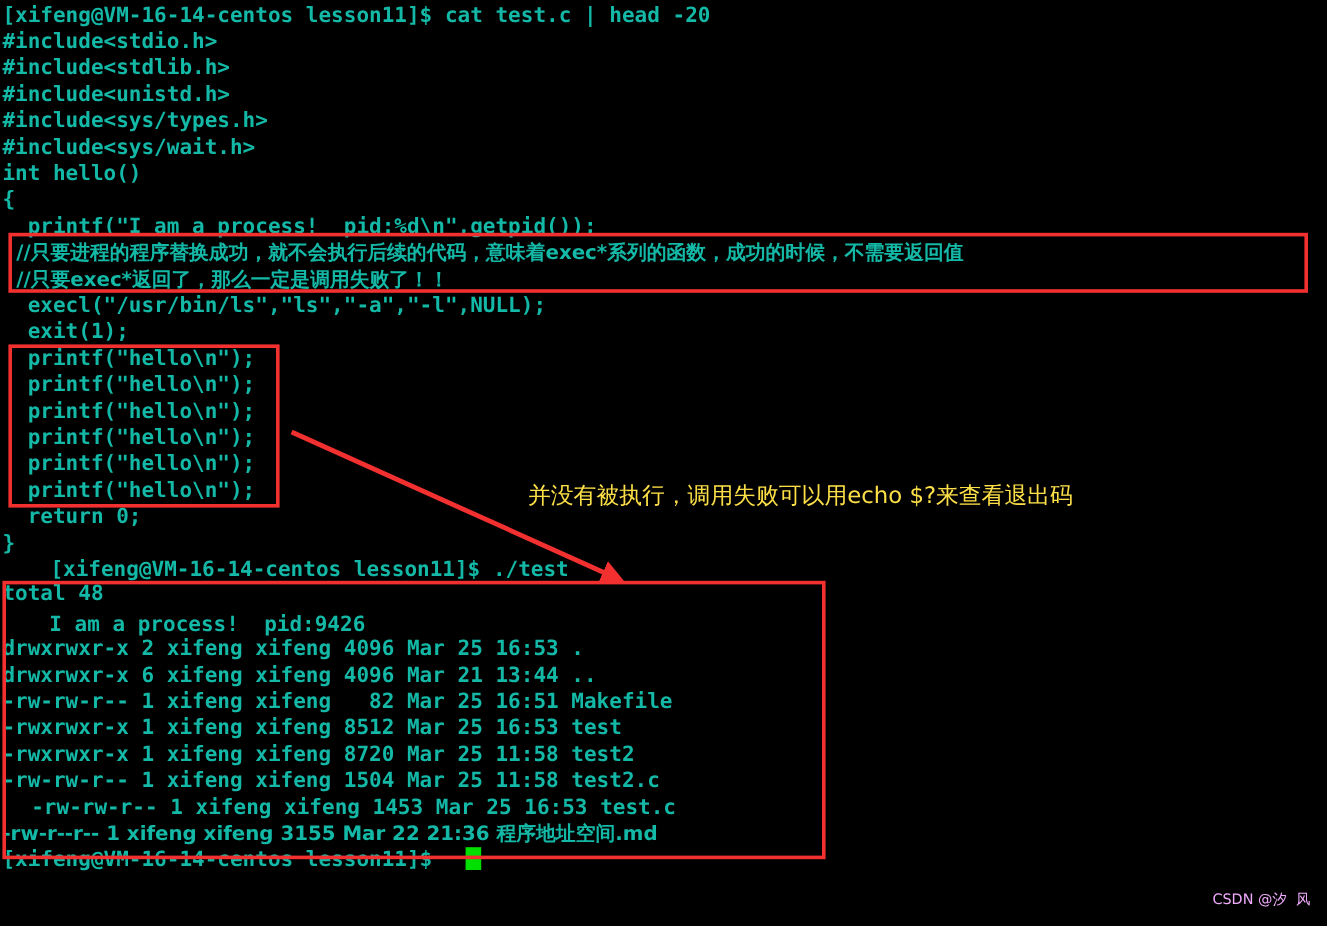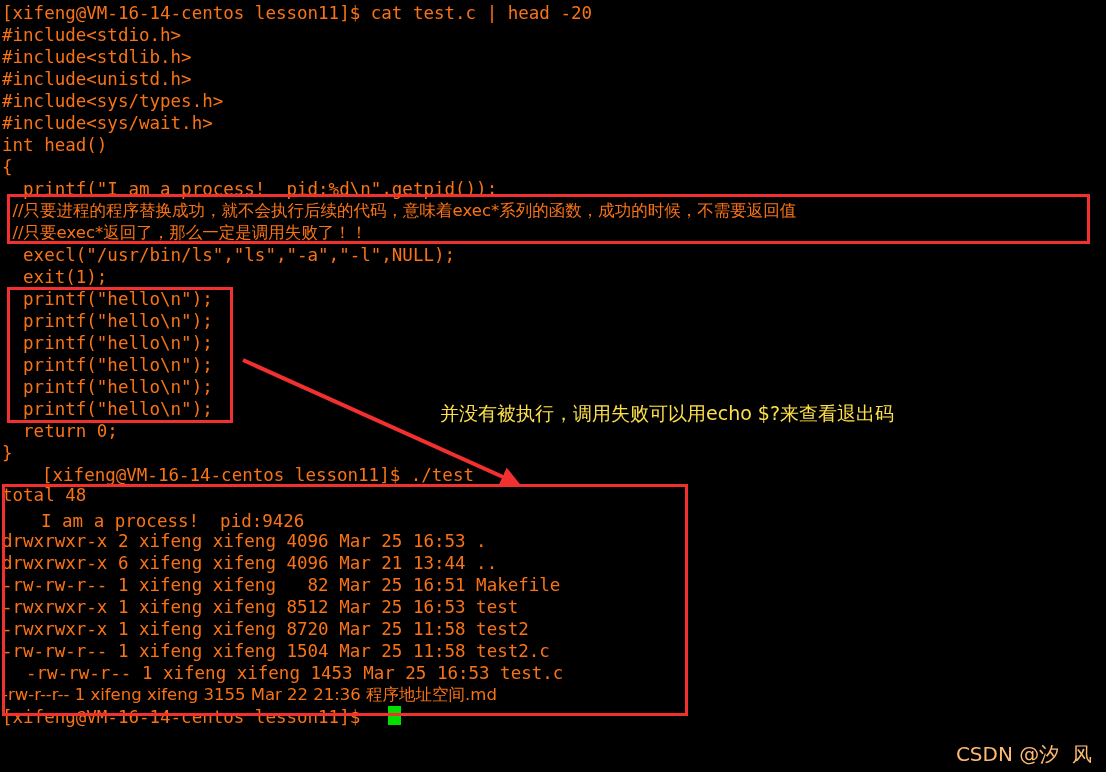--- a/index.html
+++ b/index.html
@@ -24,23 +24,24 @@
     background: #000000;
   }
 
   .term-line {
     position: absolute;
     left: 2px;
     height: 22px;
     line-height: 22px;
     font-size: 17.5px;
     letter-spacing: 0px;
-    color: #f97316;
+    color: #14b8a6;
     white-space: pre;
     font-family: "DejaVu Sans Mono", "Liberation Mono", monospace;
+    font-weight: bold;
   }
 
   .cjk {
     font-family: "DejaVu Sans", "Liberation Sans", sans-serif;
     font-size: 16.5px;
   }
 
   
   .redbox {
     position: absolute;
@@ -73,39 +74,39 @@
     left: 388px;
     top: 706px;
     width: 13px;
     height: 19px;
     background: #00e000;
   }
 
   #watermark {
     position: absolute;
     right: 14px;
-    bottom: 4px;
-    color: #fdba74;
-    font-size: 20px;
+    bottom: 14px;
+    color: #f0abfc;
+    font-size: 12px;
     font-family: "DejaVu Sans", "Liberation Sans", sans-serif;
     white-space: pre;
   }
 </style>
 </head>
 <body>
 
 <div id="terminal" style="background: rgb(0, 0, 0);">
   <div id="terminal-lines">
       <div class="term-line" style="top: 2px;">[xifeng@VM-16-14-centos lesson11]$ cat test.c | head -20</div>
       <div class="term-line" style="top: 24px;">#include&lt;stdio.h&gt;</div>
       <div class="term-line" style="top: 46px;">#include&lt;stdlib.h&gt;</div>
       <div class="term-line" style="top: 68px;">#include&lt;unistd.h&gt;</div>
       <div class="term-line" style="top: 90px;">#include&lt;sys/types.h&gt;</div>
       <div class="term-line" style="top: 112px;">#include&lt;sys/wait.h&gt;</div>
-      <div class="term-line" style="top: 134px;">int head()</div>
+      <div class="term-line" style="top: 134px;">int hello()</div>
       <div class="term-line" style="top: 156px;">{</div>
       <div class="term-line" style="top: 178px;">  printf("I am a process!  pid:%d\n",getpid());</div>
       <div class="term-line cjk" style="top: 200px;">  //只要进程的程序替换成功，就不会执行后续的代码，意味着exec*系列的函数，成功的时候，不需要返回值</div>
       <div class="term-line cjk" style="top: 222px;">  //只要exec*返回了，那么一定是调用失败了！！</div>
       <div class="term-line" style="top: 244px;">  execl("/usr/bin/ls","ls","-a","-l",NULL);</div>
       <div class="term-line" style="top: 266px;">  exit(1);</div>
       <div class="term-line" style="top: 288px;">  printf("hello\n");</div>
       <div class="term-line" style="top: 310px;">  printf("hello\n");</div>
       <div class="term-line" style="top: 332px;">  printf("hello\n");</div>
       <div class="term-line" style="top: 354px;">  printf("hello\n");</div>

